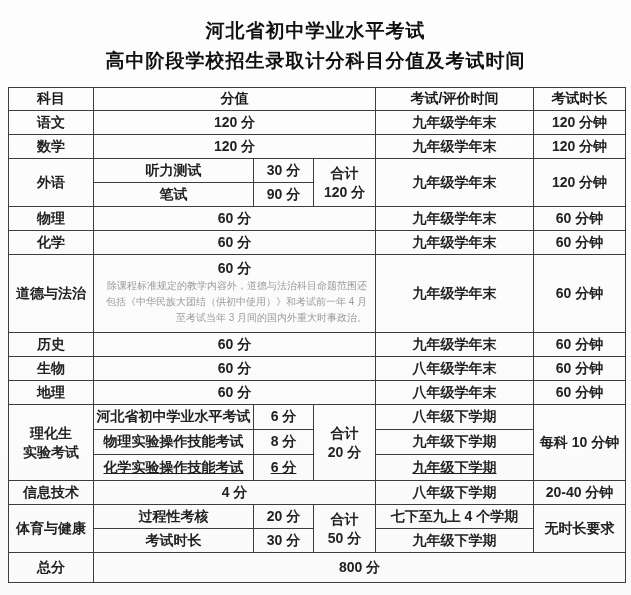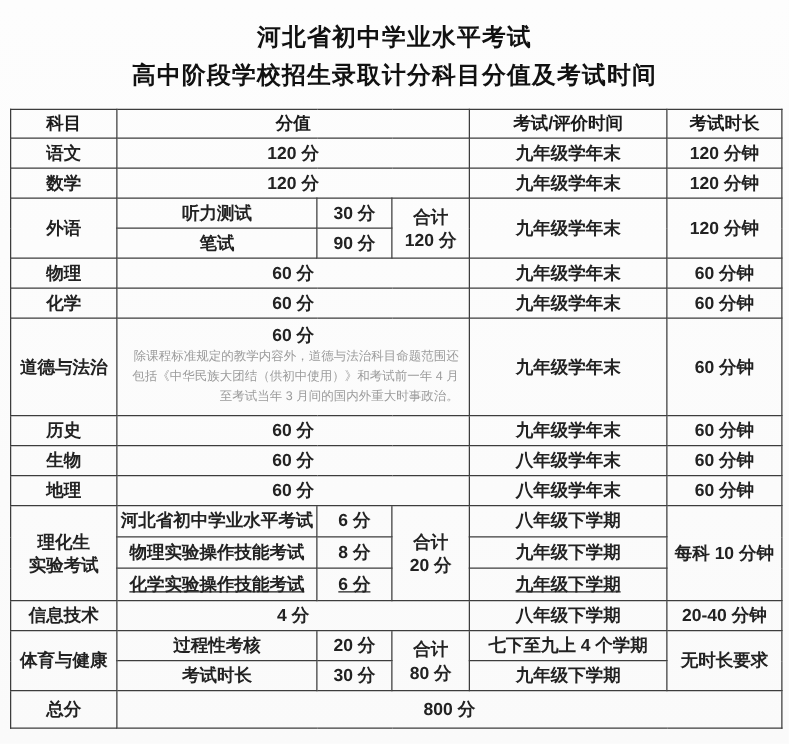--- a/index.html
+++ b/index.html
@@ -177,21 +177,21 @@
       <td>八年级下学期</td>
       <td>20-40 分钟</td>
     </tr>
 
     <tr class="h24">
       <td class="subject" rowspan="2">体育与健康</td>
       <td>过程性考核</td>
       <td>20 分</td>
       <td rowspan="2" class="two-line">
         <div>合计</div>
-        <div>80 分</div>
+        <div>50 分</div>
       </td>
       <td>七下至九上 4 个学期</td>
       <td rowspan="2">无时长要求</td>
     </tr>
     <tr class="h24">
       <td>考试时长</td>
       <td>30 分</td>
       <td>九年级下学期</td>
     </tr>
 

